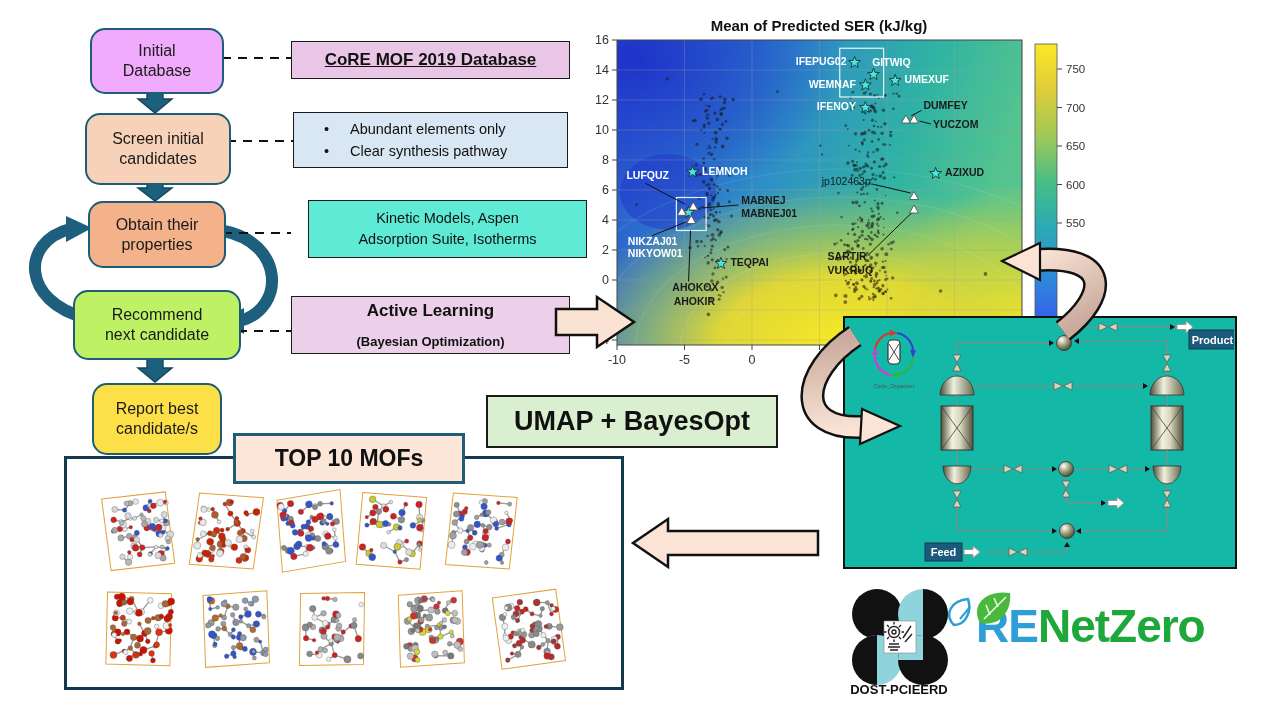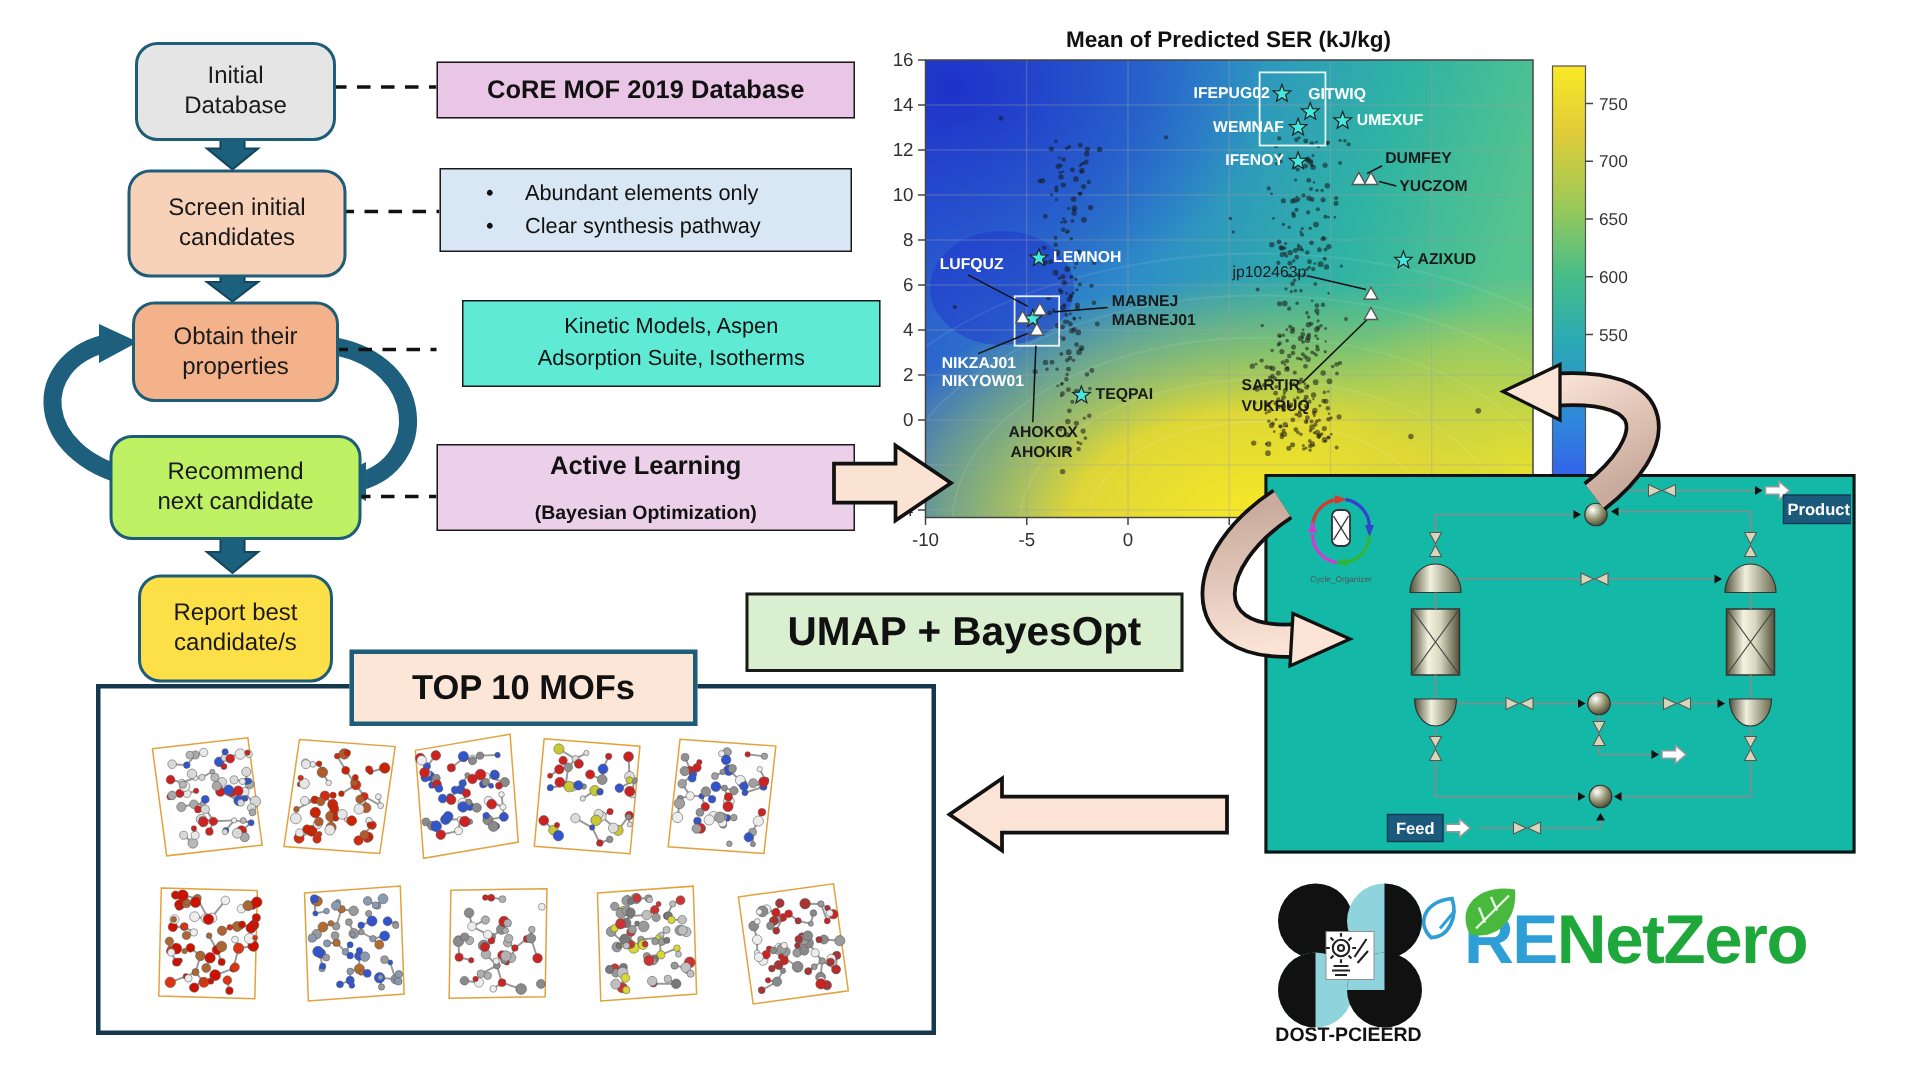--- a/index.html
+++ b/index.html
@@ -7,31 +7,31 @@
           font-family:"Liberation Sans",sans-serif;}
   svg{display:block;}
   .abs{position:absolute;}
   
   .flowbox{position:absolute;border:2.5px solid #1d5d78;border-radius:15px;display:flex;
            align-items:center;justify-content:center;text-align:center;font-size:16px;
            color:#1a1a1a;white-space:pre-line;line-height:1.25;z-index:3;}
   
   .note{position:absolute;border:1.6px solid #1a1a1a;display:flex;flex-direction:column;
         align-items:center;justify-content:center;text-align:center;color:#111;z-index:3;}
-  .note .big{font-weight:bold;font-size:17px;}
+  .note .big{font-weight:bold;font-size:17px;text-decoration:underline;}
   .note .line{font-size:14.5px;line-height:1.45;}
   .bullets{width:100%;padding:0 10px 0 30px;box-sizing:border-box;text-align:left;}
   .bullets .brow{font-size:14.5px;line-height:1.55;display:flex;}
   .bullets .dot{width:26px;}
   .al-title{font-weight:bold;font-size:17px;}
   .al-sub{font-weight:bold;font-size:13px;margin-top:13px;}
   
   #umap-bayes{position:absolute;left:486px;top:395px;width:288px;height:49px;background:#daefcf;
               border:2px solid #1a1a1a;display:flex;align-items:center;justify-content:center;
-              font-size:27px;font-weight:bold;color:#111;z-index:5;margin-left:11px;}
+              font-size:27px;font-weight:bold;color:#111;z-index:5;}
   
   #top-mofs-box{position:absolute;left:64px;top:456px;width:554px;height:228px;background:#fff;
                 border:3.5px solid #16384e;z-index:2;}
   #top-mofs-title{position:absolute;left:233px;top:433px;width:226px;height:45px;background:#fbe6d8;
                   border:3px solid #1d5d78;display:flex;align-items:center;justify-content:center;
                   font-size:23px;font-weight:bold;color:#111;z-index:4;}
   .mol{position:absolute;z-index:3;}
   
   #flowsheet{position:absolute;left:843px;top:316px;width:394px;height:253px;background:#14b8a6;
              border:2.5px solid #111;box-sizing:border-box;z-index:6;}
@@ -64,21 +64,21 @@
       <polygon points="244,308 218,321 244,334"></polygon>
     </g>
     <g stroke="#111" stroke-width="2.2" stroke-dasharray="9,7">
       <line x1="222" y1="58" x2="291" y2="58"></line>
       <line x1="227" y1="141" x2="293" y2="141"></line>
       <line x1="223" y1="233" x2="291" y2="233"></line>
       <line x1="238" y1="331" x2="291" y2="331"></line>
     </g>
   </svg>
 
-  <div class="flowbox" style="left:90px;top:28px;width:130px;height:62px;background:#e5e5e5">Initial
+  <div class="flowbox" style="left:90px;top:28px;width:130px;height:62px;background:#f0abfc">Initial
 Database</div>
   <div class="flowbox" style="left:85px;top:113px;width:142px;height:68px;background:#f8d2b8">Screen initial
 candidates</div>
   <div class="flowbox" style="left:88px;top:201px;width:134px;height:63px;background:#f3b28a">Obtain their
 properties</div>
   <div class="flowbox" style="left:73px;top:290px;width:164px;height:66px;background:#bef264">Recommend
 next candidate</div>
   <div class="flowbox" style="left:92px;top:383px;width:126px;height:68px;background:#fde047">Report best
 candidate/s</div>
 

